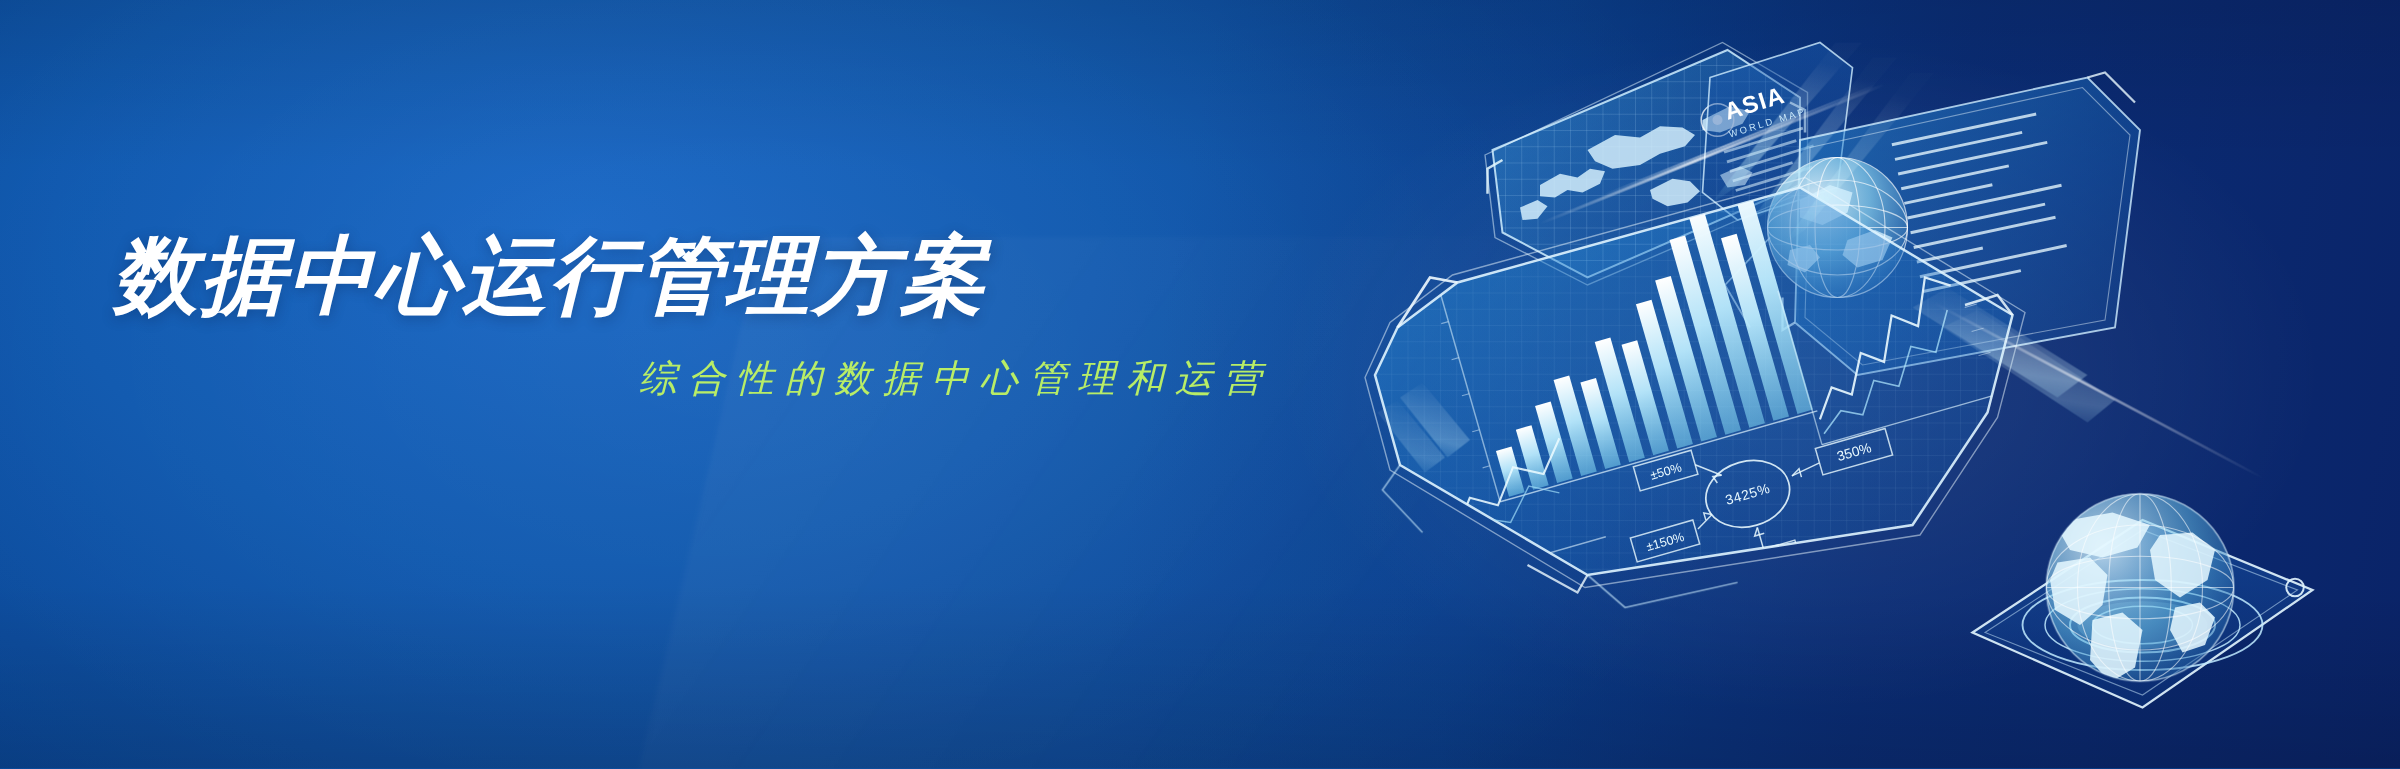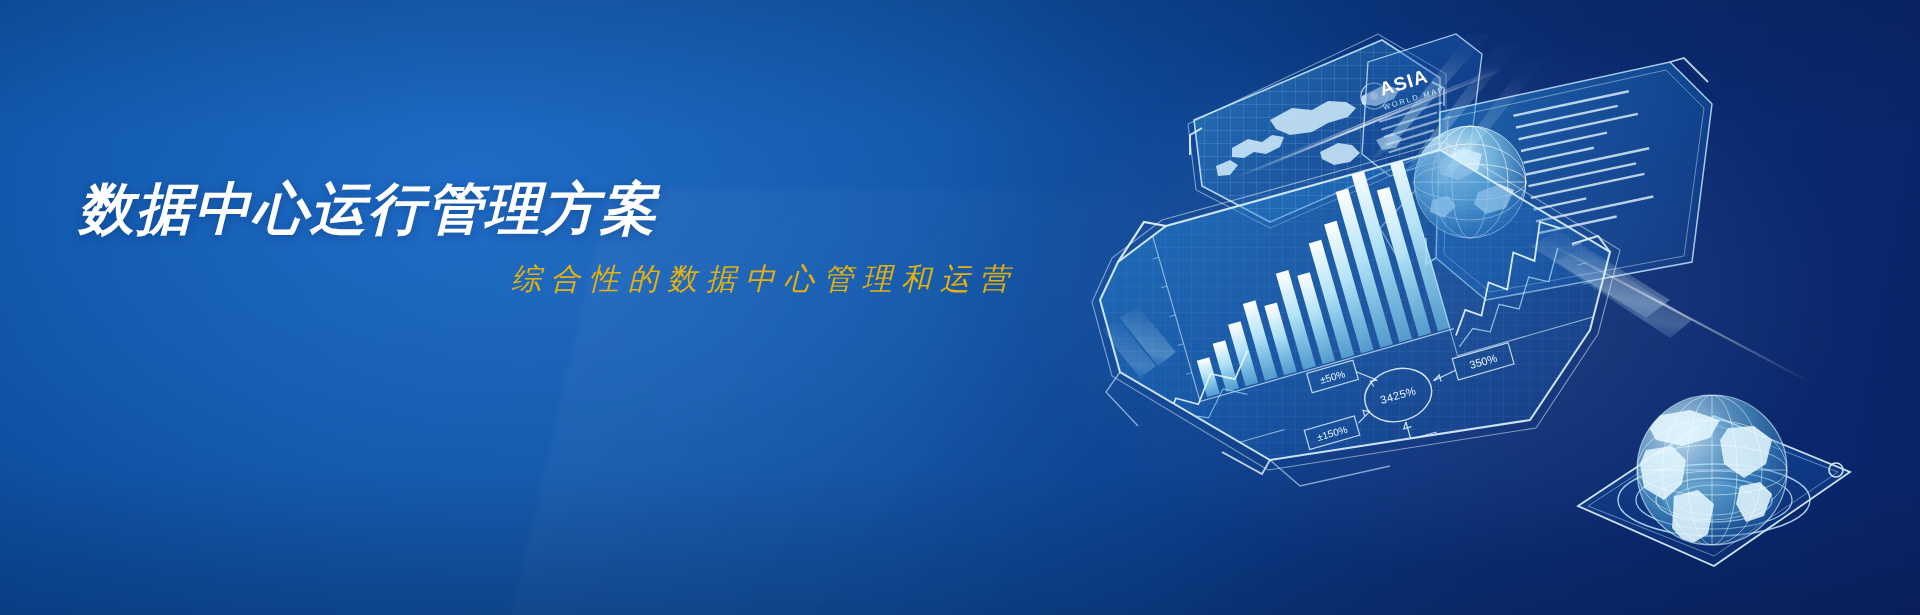--- a/index.html
+++ b/index.html
@@ -46,33 +46,34 @@
     filter: blur(2px);
   }
 
   
   .text-block {
     position: absolute;
     left: 74px; top: 176px;
     width: 980px;
   }
   .title {
-    margin: 4px;
+    margin: 16px;
     color: #ffffff;
-    font-size: 56px;
+    font-size: 68px;
     font-weight: bold;
     font-style: italic;
     letter-spacing: 2px;
     line-height: 1.02;
     white-space: nowrap;
     text-shadow: 0 2px 10px rgba(0,20,60,0.28);
+    font-family: Liberation Mono, monospace;
   }
   .subtitle {
     margin: 22px 0 0 0;
-    color: #eab308;
+    color: #bef264;
     font-size: 30px;
     font-weight: normal;
     font-style: italic;
     letter-spacing: 9px;
     text-align: right;
     padding-right: 36px;
     white-space: nowrap;
     opacity: 0.97;
   }
 

